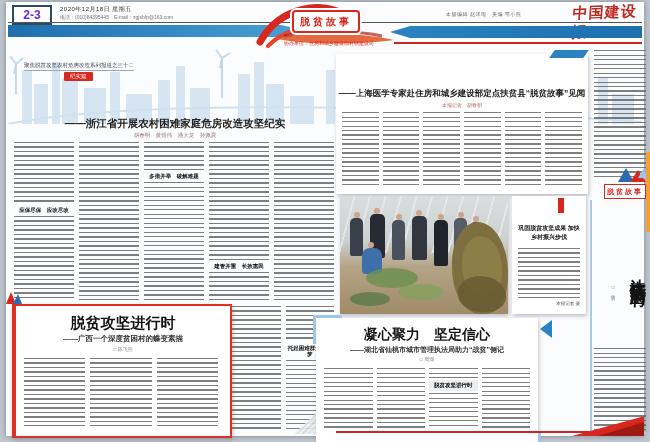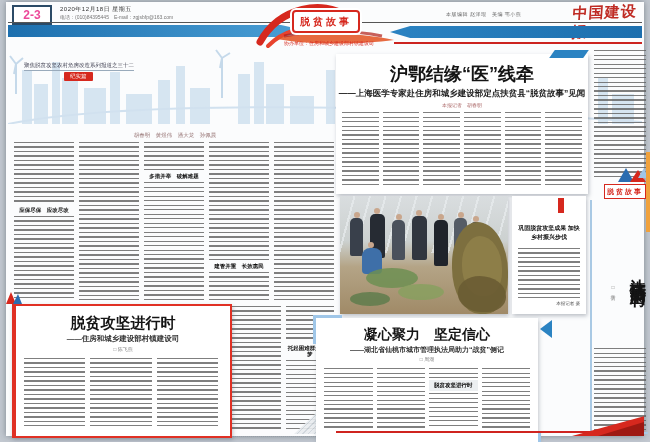--- a/index.html
+++ b/index.html
@@ -2,21 +2,21 @@
 <html><head>
 <meta charset="utf-8">
 <style>
   html,body{margin:0;padding:0;}
   body{font-family:"Liberation Sans",sans-serif;background:#b9bfc8;}
   #stage{position:relative;width:650px;height:442px;background:#c2c8d0;overflow:hidden;}
   .sheet{position:absolute;left:6px;top:2px;width:638px;height:434px;background:#fbfcfd;box-shadow:0 0 6px rgba(40,50,60,.45);}
   .abs{position:absolute;}
   
   .pageno{position:absolute;left:6px;top:3px;width:36px;height:16px;border:2px solid #2b4a66;background:#fff;
-          font-weight:bold;font-size:12px;color:#ec4899;text-align:center;line-height:16px;}
+          font-weight:bold;font-size:12px;color:#6d28d9;text-align:center;line-height:16px;}
   .date{position:absolute;left:54px;top:3px;font-size:6px;color:#333;letter-spacing:.5px;}
   .contact{position:absolute;left:54px;top:12px;font-size:5px;color:#777;}
   .editors{position:absolute;left:440px;top:9px;font-size:5px;color:#666;letter-spacing:.5px;}
   .masthead{position:absolute;left:566px;top:1px;font-size:15px;font-weight:bold;color:#bf2b24;
             font-family:"Liberation Serif",serif;transform:skewX(-6deg) rotate(-2deg);letter-spacing:1px;}
   .hrule{position:absolute;left:2px;top:20px;width:634px;height:1px;background:#555;}
   .bar-left{position:absolute;left:2px;top:23px;width:300px;height:12px;
             background:linear-gradient(90deg,#1d6fae,#4ba0d6);
             clip-path:polygon(0 0,91% 0,100% 50%,91% 100%,0 100%);}
   .bar-right{position:absolute;left:384px;top:24px;width:252px;height:12px;
@@ -164,20 +164,21 @@
       <g stroke="#c3d8ea" stroke-width="2" fill="none">
         <path d="M8 20 v30 M8 20 l-6 -8 M8 20 l7 -6 M8 20 l-2 10"></path>
         <path d="M214 14 v40 M214 14 l-6 -8 M214 14 l8 -5 M214 14 l-2 10"></path>
         <path d="M452 22 v34 M452 22 l-6 -8 M452 22 l8 -5"></path>
       </g>
       <path d="M0 80 C 120 56, 400 60, 634 78" stroke="#cfe0ef" stroke-width="2" fill="none"></path>
     </svg>
 
     <div class="kicker">聚焦脱贫攻坚农村危房改造系列报道之三十二</div>
     <div class="tag">纪实篇</div>
+    <div class="sub-main">——浙江省开展农村困难家庭危房改造攻坚纪实</div>
     <div class="by-main">胡春明　黄煜伟　潘大龙　孙佩晨</div>
 
     <div class="cols" style="left:8px;top:140px;width:320px;height:158px;">
       <div class="col">
         <div class="sim" style="height:62px"></div>
         <div class="subhead">应保尽保　应改尽改</div>
         <div class="sim" style="flex:1"></div>
       </div>
       <div class="col">
         <div class="sim" style="flex:1"></div>
@@ -205,21 +206,20 @@
         <div class="sim" style="height:36px"></div>
         <div class="subhead">托起困难群众安居梦</div>
         <div class="sim" style="flex:1"></div>
       </div>
     </div>
     <div class="dotted"></div>
     <div class="curl"></div>
 
     <div class="box-med">
       <div class="med-deco"></div>
-      <div class="h-med">沪鄂结缘“医”线牵</div>
       <div class="sub-med">——上海医学专家赴住房和城乡建设部定点扶贫县“脱贫故事”见闻</div>
       <div class="by-med">本报记者　胡春明</div>
       <div class="cols" style="left:6px;top:58px;width:240px;height:76px;gap:4px;">
         <div class="col">
             <div class="sim" style="flex:1"></div>
           </div>
         <div class="col">
             <div class="sim" style="flex:1"></div>
           </div>
         <div class="col">
@@ -257,21 +257,21 @@
 
     <div class="caption">
       <div class="cap-bar"></div>
       <div class="cap-title">巩固脱贫攻坚成果 加快乡村振兴步伐</div>
       <div class="cap-sim sim"></div>
       <div class="cap-credit">本报记者 摄</div>
     </div>
 
     <div class="box-ren">
       <div class="h-ren">脱贫攻坚进行时</div>
-      <div class="sub-ren">——住房和城乡建设部村镇建设司</div>
+      <div class="sub-ren">——广西一个深度贫困村的蝶变素描</div>
       <div class="by-ren">□ 陈飞燕</div>
       <div class="cols" style="left:8px;top:52px;width:194px;height:68px;">
         <div class="col">
             <div class="sim" style="flex:1"></div>
           </div>
         <div class="col">
             <div class="sim" style="flex:1"></div>
           </div>
         <div class="col">
             <div class="sim" style="flex:1"></div>

